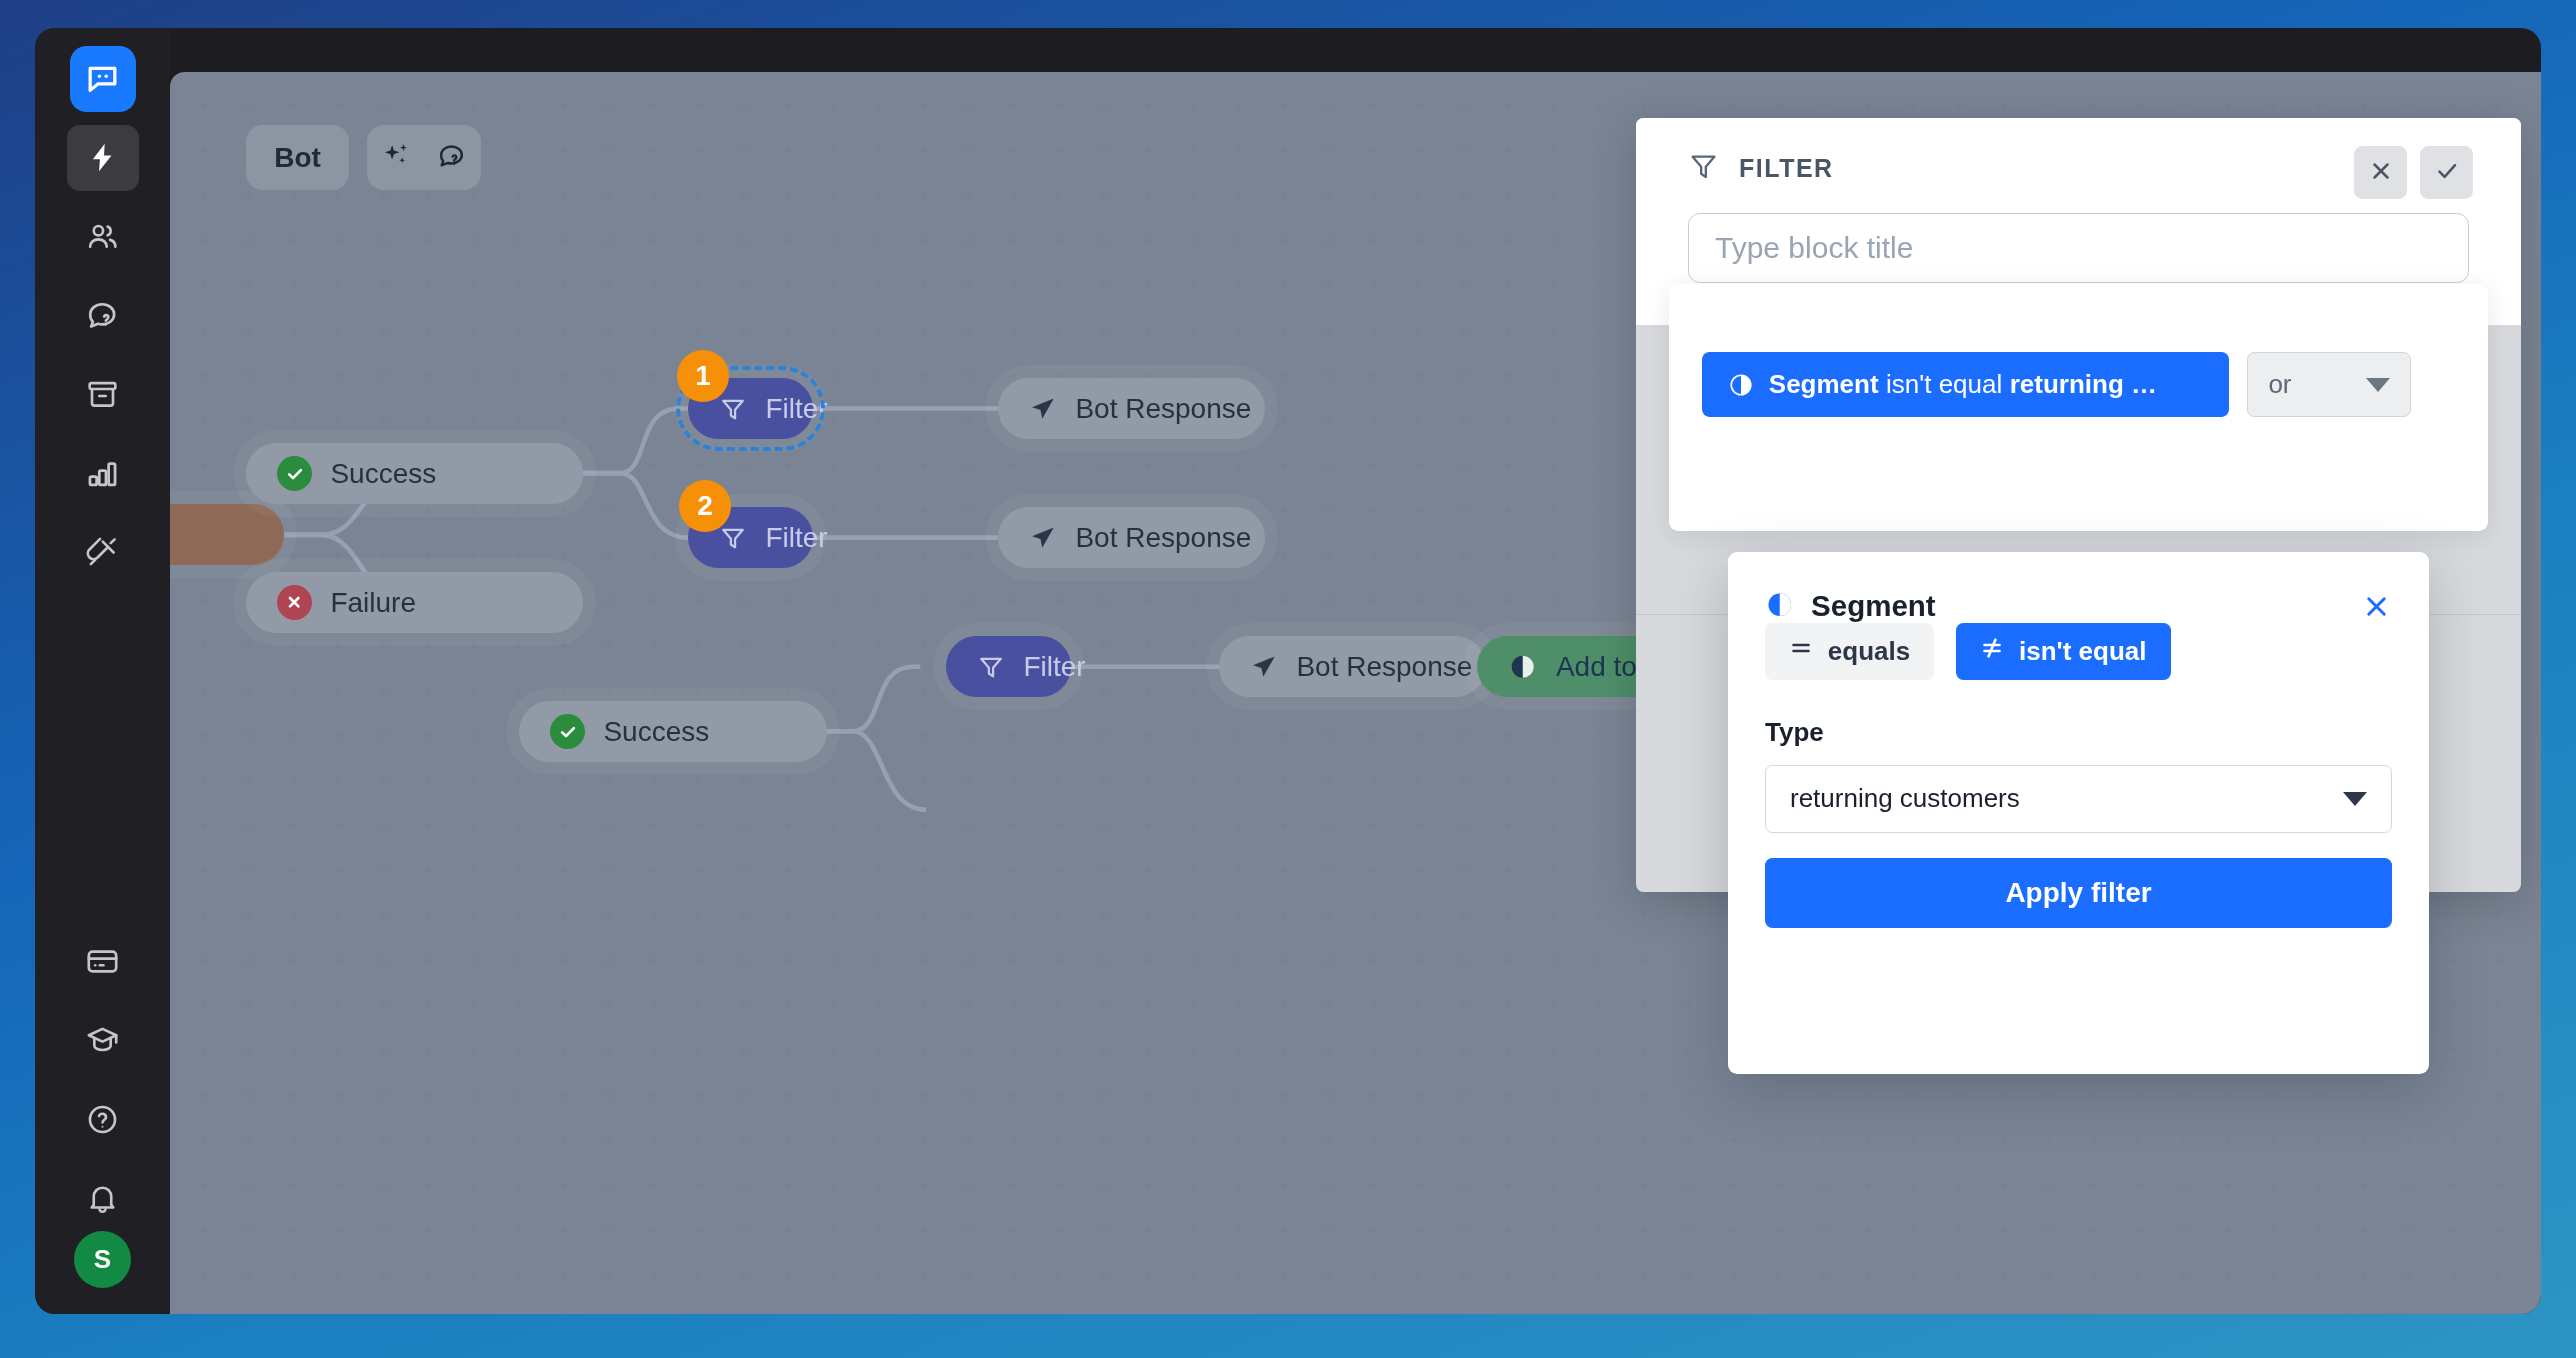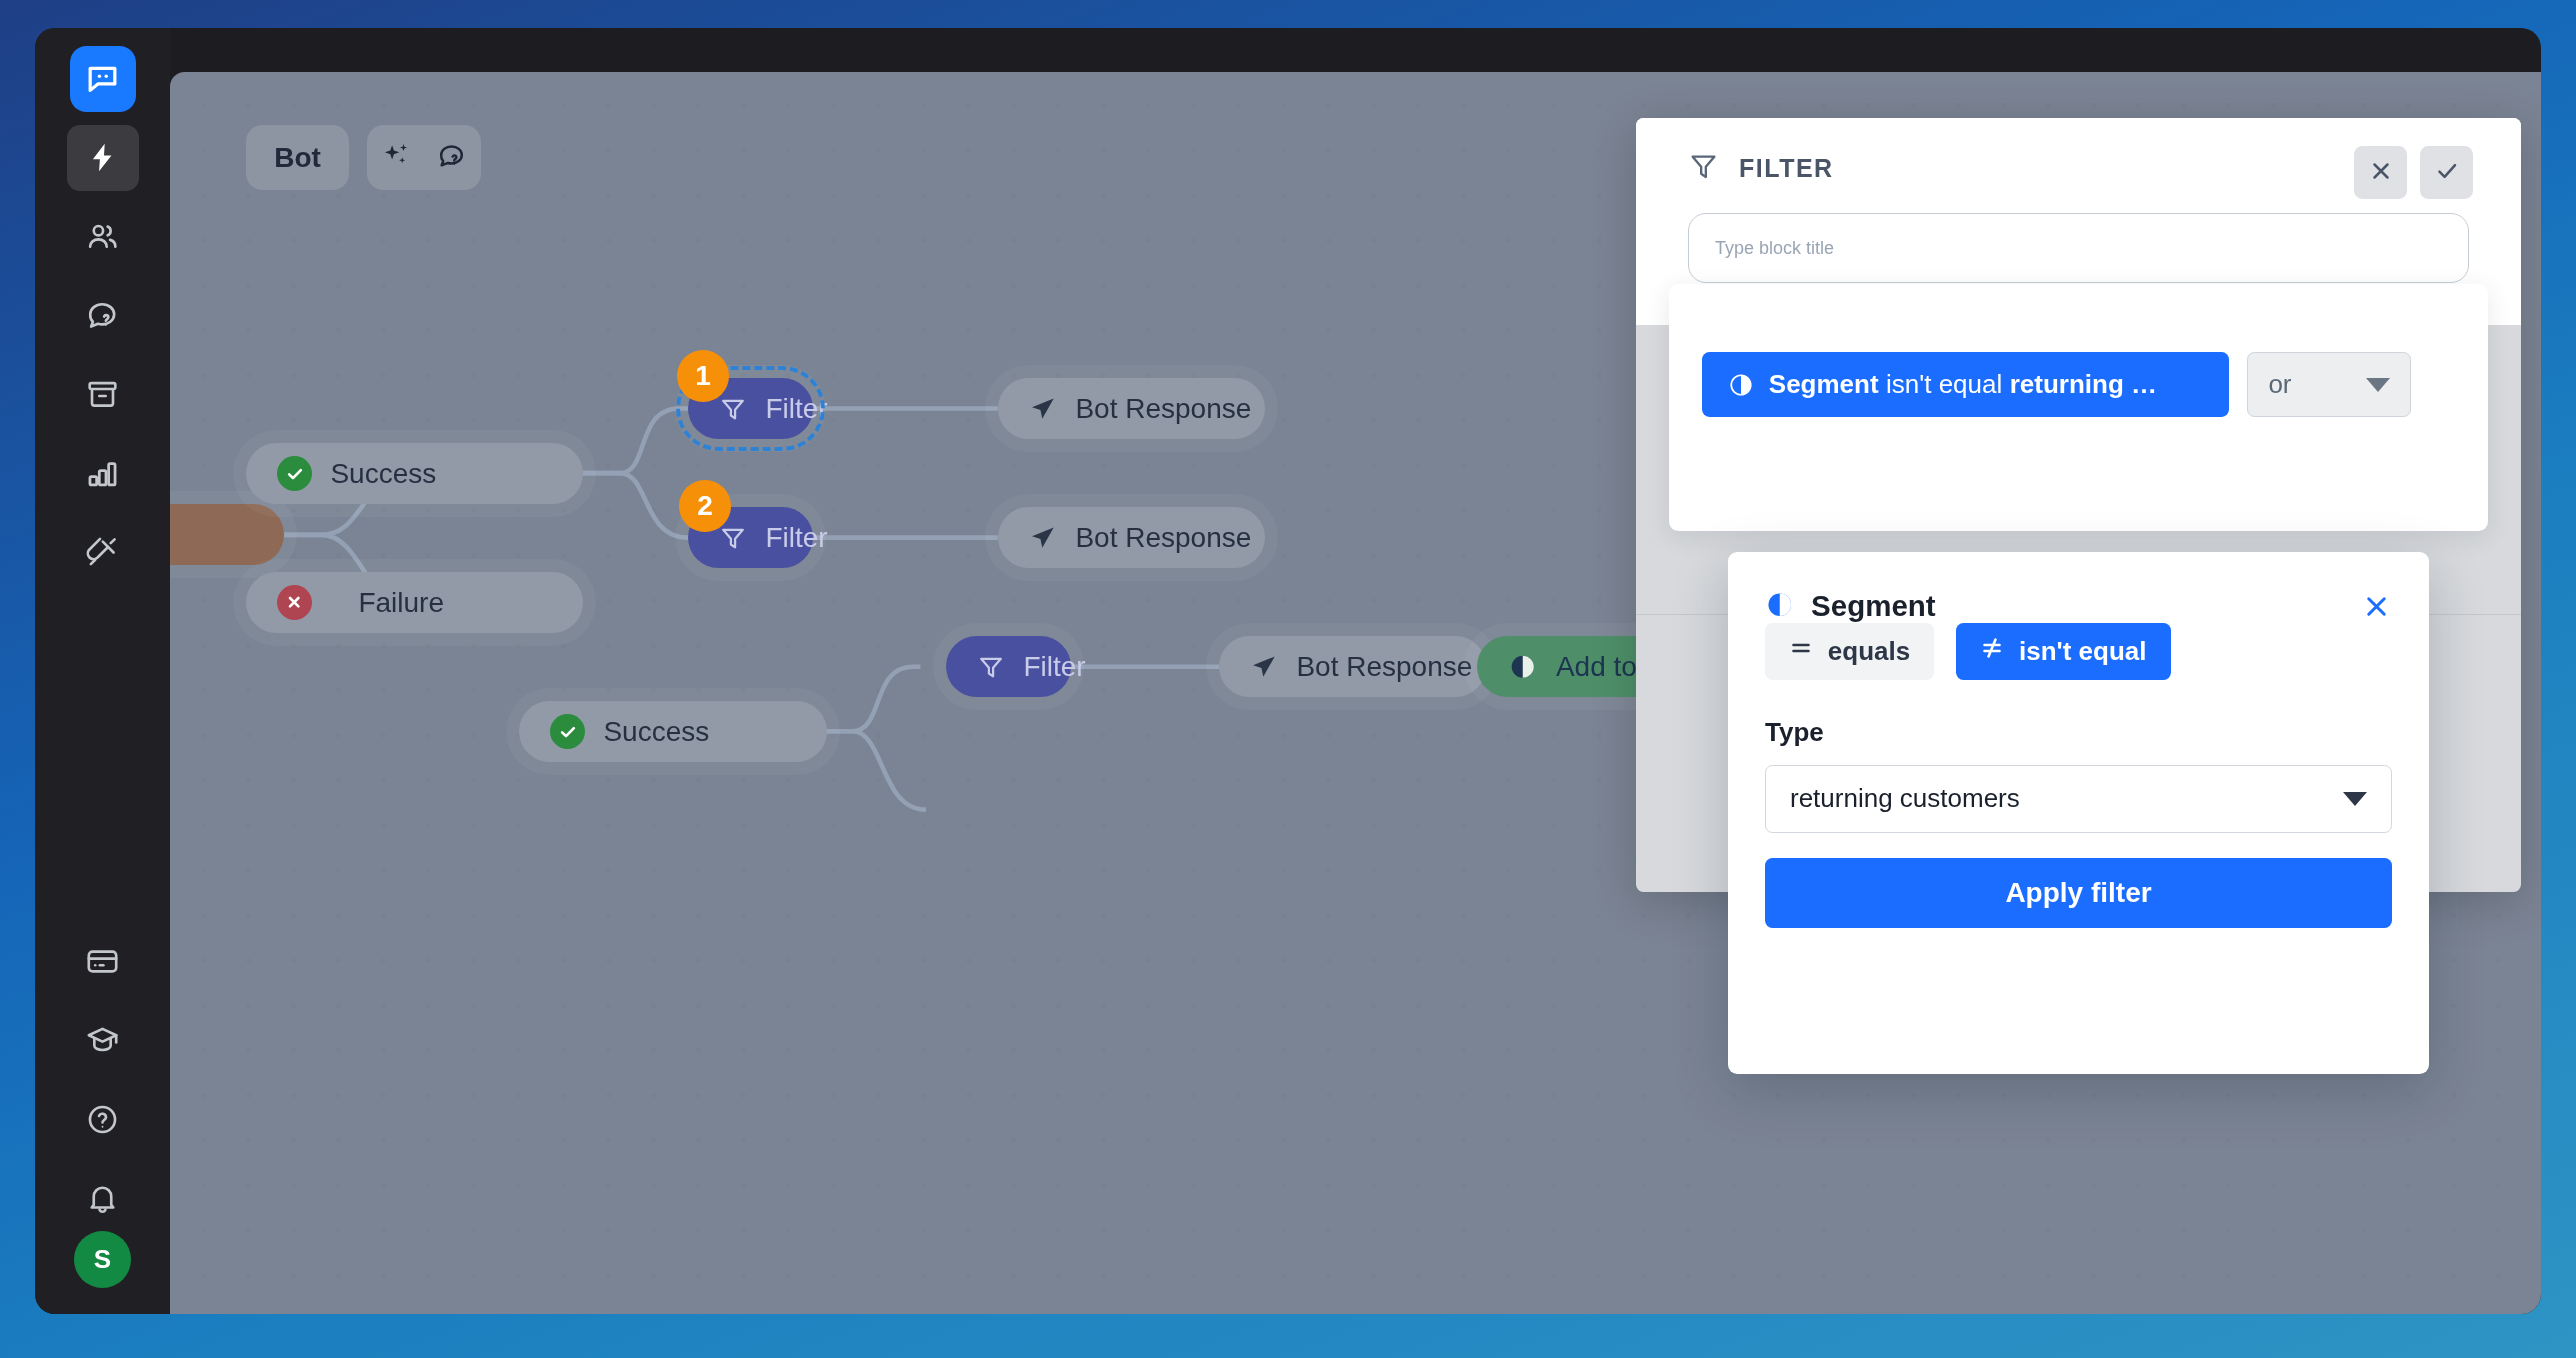--- a/index.html
+++ b/index.html
@@ -148,23 +148,23 @@
   .head-btns { position: absolute; right: 48px; top: 28px; display: flex; gap: 13px; }
   .head-btn {
     width: 53px; height: 53px; border-radius: 8.3px;
     background: #dfe1e4;
     display: flex; align-items: center; justify-content: center;
     cursor: pointer; border: none;
   }
   .title-input {
     margin-top: 28px;
     width: 100%; height: 70px;
-    border: 1.4px solid #c6ccd4; border-radius: 18px;
+    border: 1.4px solid #c6ccd4; border-radius: 12px;
     background: #fff;
-    font-size: 18px; color: #8b5cf6;
+    font-size: 30px; color: #8b5cf6;
     padding: 0 26px;
     font-family: "Liberation Sans", sans-serif;
   }
   .title-input::placeholder { color: #9aa5b4; }
 
   .cond-card {
     position: absolute;
     left: 33px; top: 166px;
     width: 819px; height: 247px;
     background: #fff;
@@ -421,21 +421,21 @@
 
     <div class="node grey" style="left:76px;top:371px;width:337px;">
       <span class="status-dot ok">
         <svg width="20" height="20" viewBox="0 0 24 24" fill="none" stroke="#fff" stroke-width="3.2" stroke-linecap="round" stroke-linejoin="round">
             <path d="M5 12.4l4.6 4.6L19 7.4"></path>
           </svg>
       </span>
       <span class="node-label">Success</span>
     </div>
 
-    <div class="node grey" style="left:76px;top:500px;width:337px;gap:28px;">
+    <div class="node grey" style="left:76px;top:500px;width:337px;">
       <span class="status-dot fail">
         <svg width="18.4" height="18.4" viewBox="0 0 24 24" fill="none" stroke="#fff" stroke-width="3.4" stroke-linecap="round">
             <path d="M6.5 6.5l11 11M17.5 6.5l-11 11"></path>
           </svg>
       </span>
       <span class="node-label">Failure</span>
     </div>
 
     <div class="badge" style="left:507px;top:278px;">1</div>
     <div class="node indigo selected" style="left:518px;top:306px;width:125px;">

